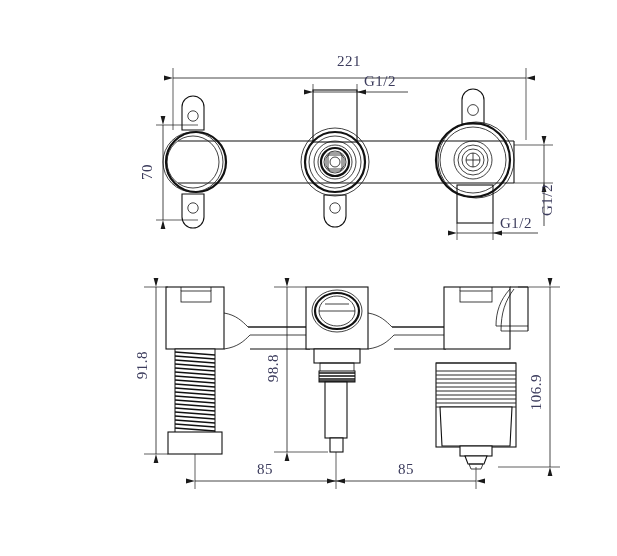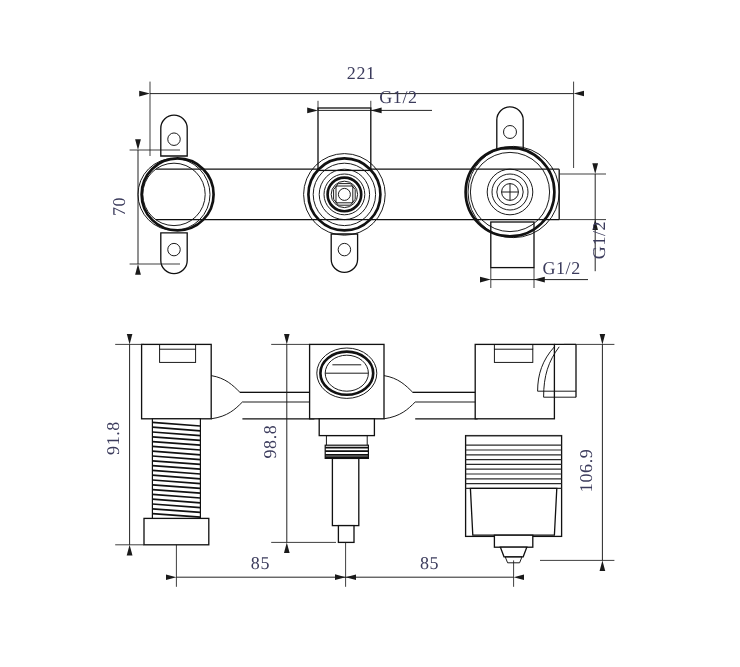--- a/index.html
+++ b/index.html
@@ -14,20 +14,21 @@
     position: relative;
     overflow: hidden;
     font-family: "Liberation Serif", "DejaVu Serif", serif;
   }
   #drawing-root {
     position: absolute;
     left: 0;
     top: 0;
     width: 569px;
     height: 556px;
+    padding-left: 48px;
   }
   svg.cad {
     display: block;
     width: 617px;
     height: 556px;
   }
   .dim-text {
     font-family: "Liberation Serif", "DejaVu Serif", serif;
     font-size: 15px;
     fill: #3b3b5c;

